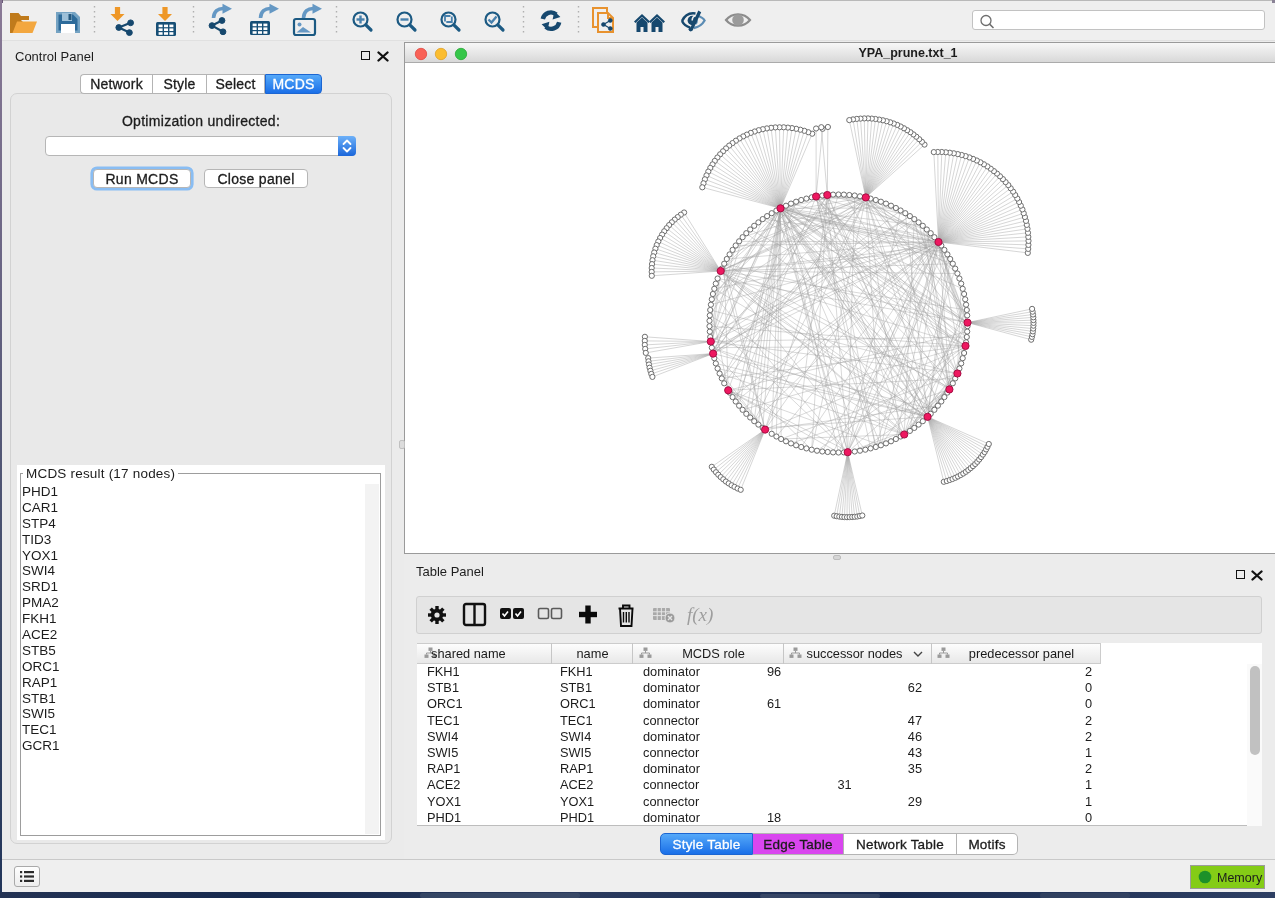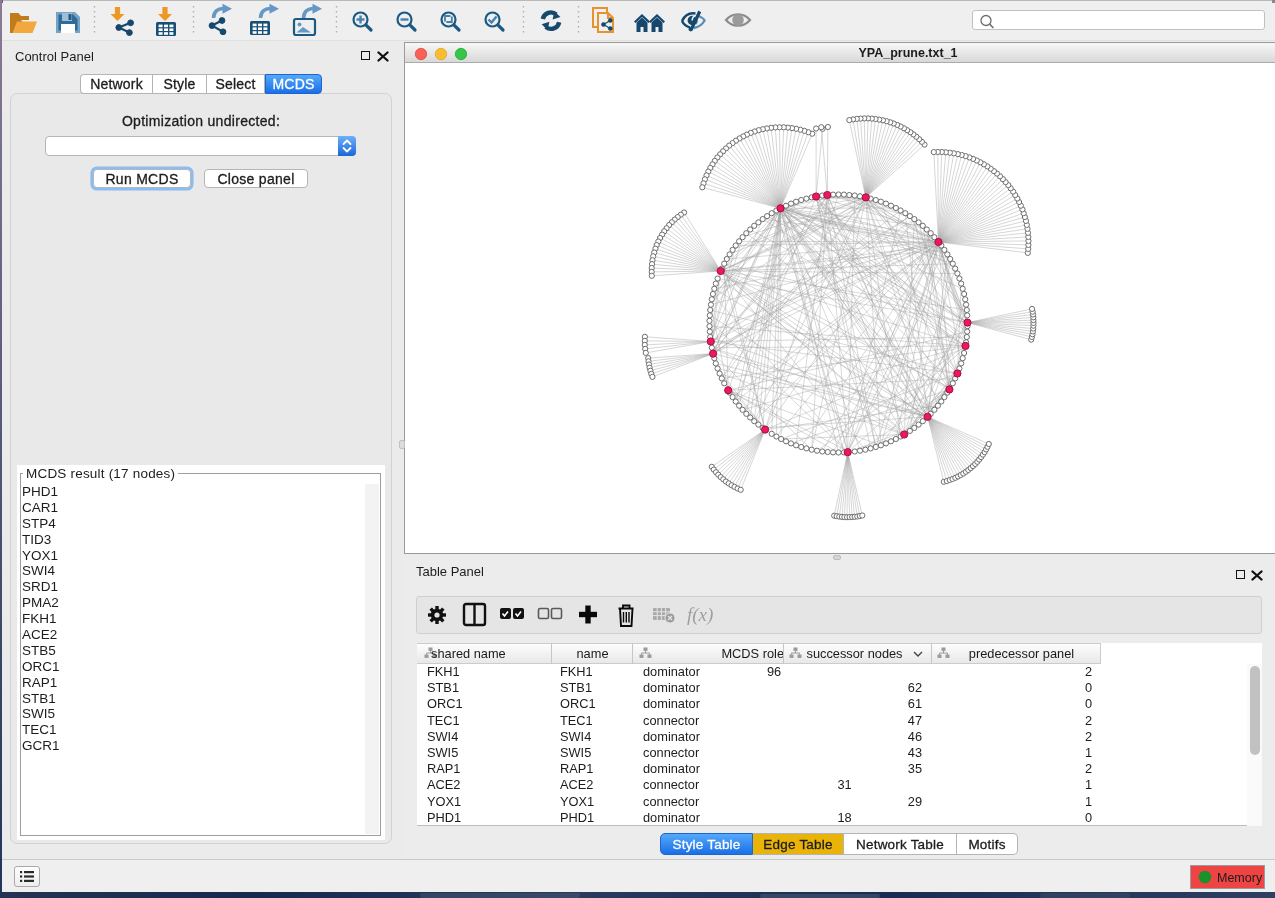--- a/index.html
+++ b/index.html
@@ -1123,21 +1123,21 @@
         <path d="M6.5 4 v2 M2.5 7.5 v-1.5 h8 v1.5" fill="none" stroke="#9a9a9a" stroke-width="1"></path>
       </svg></span><span class="abs" style="left:0;width:135px;text-align:left;line-height:21px;text-indent:14px">shared name</span>
   <span class="abs" style="left:135px;width:81px;text-align:center;line-height:21px">name</span>
   <span class="abs" style="left:222px;top:4px"><svg width="13" height="12">
         <g fill="#9a9a9a">
           <rect x="4.5" y="0.5" width="4" height="3.4"></rect>
           <rect x="0.5" y="7.5" width="4" height="3.4"></rect>
           <rect x="8.5" y="7.5" width="4" height="3.4"></rect>
         </g>
         <path d="M6.5 4 v2 M2.5 7.5 v-1.5 h8 v1.5" fill="none" stroke="#9a9a9a" stroke-width="1"></path>
-      </svg></span><span class="abs" style="left:216px;width:151px;text-align:right;line-height:21px;text-indent:10px">MCDS role</span>
+      </svg></span><span class="abs" style="left:216px;width:151px;text-align:center;line-height:21px;text-indent:10px">MCDS role</span>
   <span class="abs" style="left:372px;top:4px"><svg width="13" height="12">
         <g fill="#9a9a9a">
           <rect x="4.5" y="0.5" width="4" height="3.4"></rect>
           <rect x="0.5" y="7.5" width="4" height="3.4"></rect>
           <rect x="8.5" y="7.5" width="4" height="3.4"></rect>
         </g>
         <path d="M6.5 4 v2 M2.5 7.5 v-1.5 h8 v1.5" fill="none" stroke="#9a9a9a" stroke-width="1"></path>
       </svg></span><span class="abs" style="left:367px;width:131px;text-align:center;line-height:21px;text-indent:10px">successor nodes</span>
   <svg class="abs" style="left:495px;top:7px" width="12" height="8">
       <path d="M2 2 l4 4 4-4" fill="none" stroke="#444" stroke-width="1.4"></path>
@@ -1171,21 +1171,21 @@
     <span class="abs" style="left:10px">STB1</span>
       <span class="abs" style="left:143px">STB1</span>
     <span class="abs" style="left:226px">dominator</span>
       <span class="abs" style="left:350px;width:155px;text-align:right">62</span>
     <span class="abs" style="left:520px;width:155px;text-align:right">0</span>
     </div>
     <div class="abs" style="left:0;top:696.4000000000001px;width:828px;height:16.2px;line-height:16.2px;font-size:12.8px">
     <span class="abs" style="left:10px">ORC1</span>
       <span class="abs" style="left:143px">ORC1</span>
     <span class="abs" style="left:226px">dominator</span>
-      <span class="abs" style="left:350px;width:155px;text-align:right">61</span>
+      <span class="abs" style="left:350px;width:155px;">61</span>
     <span class="abs" style="left:520px;width:155px;text-align:right">0</span>
     </div>
     <div class="abs" style="left:0;top:712.6000000000001px;width:828px;height:16.2px;line-height:16.2px;font-size:12.8px">
     <span class="abs" style="left:10px">TEC1</span>
       <span class="abs" style="left:143px">TEC1</span>
     <span class="abs" style="left:226px">connector</span>
       <span class="abs" style="left:350px;width:155px;text-align:right">47</span>
     <span class="abs" style="left:520px;width:155px;text-align:right">2</span>
     </div>
     <div class="abs" style="left:0;top:728.8000000000002px;width:828px;height:16.2px;line-height:16.2px;font-size:12.8px">
@@ -1220,49 +1220,49 @@
     <span class="abs" style="left:10px">YOX1</span>
       <span class="abs" style="left:143px">YOX1</span>
     <span class="abs" style="left:226px">connector</span>
       <span class="abs" style="left:350px;width:155px;text-align:right">29</span>
     <span class="abs" style="left:520px;width:155px;text-align:right">1</span>
     </div>
     <div class="abs" style="left:0;top:809.8000000000004px;width:828px;height:16.2px;line-height:16.2px;font-size:12.8px">
     <span class="abs" style="left:10px">PHD1</span>
       <span class="abs" style="left:143px">PHD1</span>
     <span class="abs" style="left:226px">dominator</span>
-      <span class="abs" style="left:350px;width:155px;text-align:center">18</span>
+      <span class="abs" style="left:350px;width:155px;text-align:left">18</span>
     <span class="abs" style="left:520px;width:155px;text-align:right">0</span>
     </div>
 </div>
 
 <div class="abs" style="left:1247px;top:664px;width:15px;height:162px;background:#fafafa"></div>
 <div class="abs" style="left:1249.5px;top:666px;width:10px;height:89px;background:#c1c1c1;border-radius:5px"></div>
 
 <div class="abs" style="left:660px;top:833px;width:358px;height:22px;font-size:13.5px;letter-spacing:0.2px;-webkit-text-stroke:0.3px">
   <div class="abs" style="left:0;top:0;width:93px;height:22px;background:linear-gradient(#55a9f9,#1a6fe8);border:1px solid #1c66d2;border-radius:5px 0 0 5px;text-align:center;line-height:21px;color:#fff">Style Table</div>
-  <div class="abs" style="left:93px;top:0;width:91px;height:22px;background:#eab308;border:1px solid #b4b4b4;border-left:none;text-align:center;line-height:21px">Edge Table</div>
+  <div class="abs" style="left:93px;top:0;width:91px;height:22px;background:#d946ef;border:1px solid #b4b4b4;border-left:none;text-align:center;line-height:21px">Edge Table</div>
   <div class="abs" style="left:184px;top:0;width:113px;height:22px;background:#fff;border:1px solid #b4b4b4;border-left:none;text-align:center;line-height:21px">Network Table</div>
   <div class="abs" style="left:297px;top:0;width:61px;height:22px;background:#fff;border:1px solid #b4b4b4;border-left:none;border-radius:0 5px 5px 0;text-align:center;line-height:21px">Motifs</div>
 </div>
 
 <div class="abs" style="left:0;top:859px;width:1275px;height:33px;background:#efefef;border-top:1px solid #c9c9c9"></div>
 <div class="abs" style="left:14px;top:866px;width:26px;height:21px;background:linear-gradient(#fefefe,#ededed);border:1px solid #a9a9a9;border-radius:3px">
   <svg width="24" height="19">
       <g fill="#2b2b2b">
         <rect x="5" y="4" width="2.2" height="2.2"></rect>
         <rect x="9" y="4" width="10" height="2.2"></rect>
         <rect x="5" y="8.4" width="2.2" height="2.2"></rect>
         <rect x="9" y="8.4" width="10" height="2.2"></rect>
         <rect x="5" y="12.8" width="2.2" height="2.2"></rect>
         <rect x="9" y="12.8" width="10" height="2.2"></rect>
       </g>
     </svg>
 </div>
-<div class="abs" style="left:1190px;top:865px;width:75px;height:24px;background:#ef4444;border:1px solid #9c9c9c">
+<div class="abs" style="left:1190px;top:865px;width:75px;height:24px;background:#84cc16;border:1px solid #9c9c9c">
   <svg width="16" height="16" style="position:absolute;left:7px;top:4px">
       <circle cx="7" cy="7" r="6.3" fill="#1d9129"></circle>
     </svg>
   <span style="position:absolute;left:26px;top:5px;font-size:12.5px">Memory</span>
 </div>
 <div class="abs" style="left:399px;top:440px;width:6px;height:9px;background:#dcdcdc;border:1px solid #c0c0c0;border-radius:2px"></div>
 <div class="abs" style="left:0;top:892px;width:1275px;height:6px;background:linear-gradient(90deg,#243354,#16294e 20%,#2a3a5e 45%,#1a2c52 70%,#2e3f63)"></div>
 <div class="abs" style="left:420px;top:893px;width:160px;height:5px;background:#46556f;opacity:.55;border-radius:2px"></div>
 <div class="abs" style="left:760px;top:894px;width:120px;height:4px;background:#4d5c76;opacity:.5;border-radius:2px"></div>
 <div class="abs" style="left:1040px;top:893px;width:90px;height:5px;background:#3d4c66;opacity:.5;border-radius:2px"></div>

